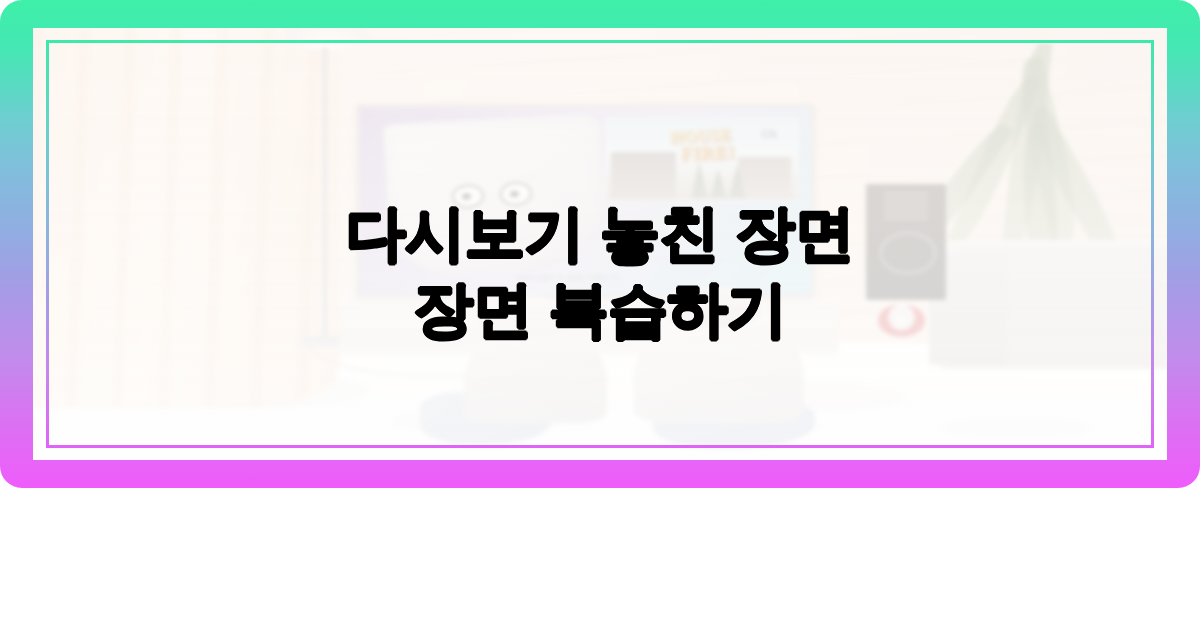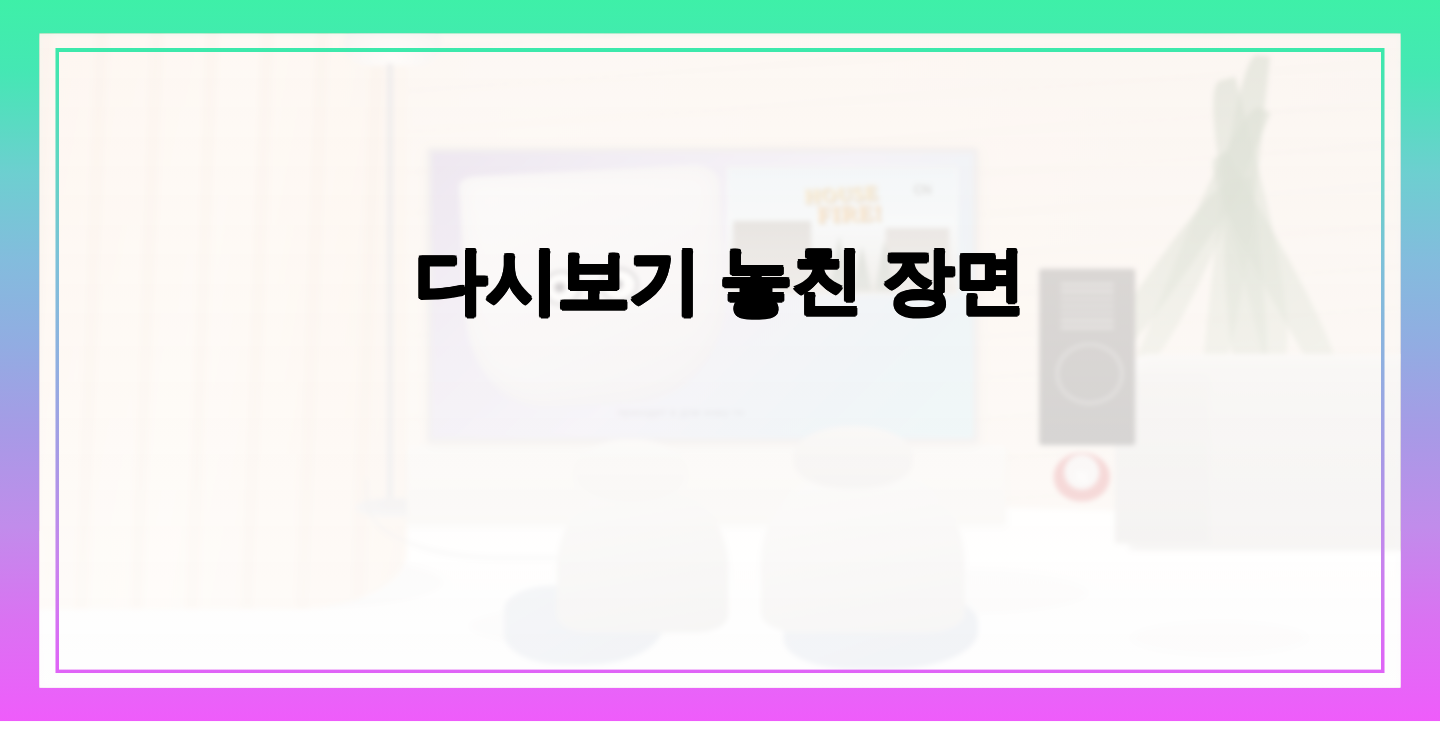--- a/index.html
+++ b/index.html
@@ -5,23 +5,24 @@
 <style>
   html, body {
     margin: 0;
     padding: 0;
     background: #ffffff;
   }
 
   #canvas {
     position: relative;
     width: 1200px;
-    height: 601px;
+    height: 488px;
     overflow: hidden;
     font-family: "Liberation Sans", "DejaVu Sans", sans-serif;
+    border-radius: 22px;
   }
 
   
   .frame-border {
     position: absolute;
     inset: 0;
     background: linear-gradient(180deg,
         #3ef0a8 0%,
         #45e7b4 10%,
         #6dcfd0 24%,
@@ -573,15 +574,16 @@
 
       <div class="photo-blur"></div>
       <div class="photo-wash"></div>
     </div>
   </div>
 
   <div class="inner-outline"></div>
 
   <div class="headline">
     <span class="hl-line">다시보기 놓친 장면</span>
+    <span class="hl-line">장면 복습하기</span>
   </div>
 
 </div>
 
 </body></html>

